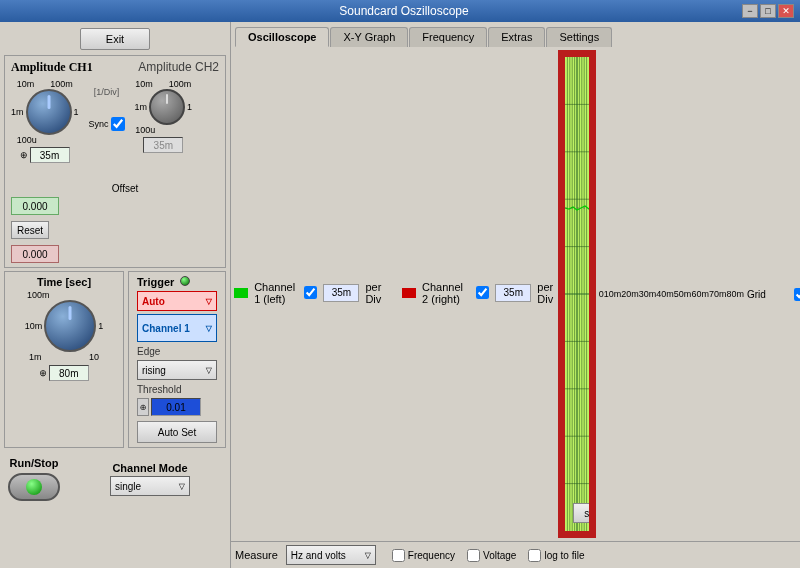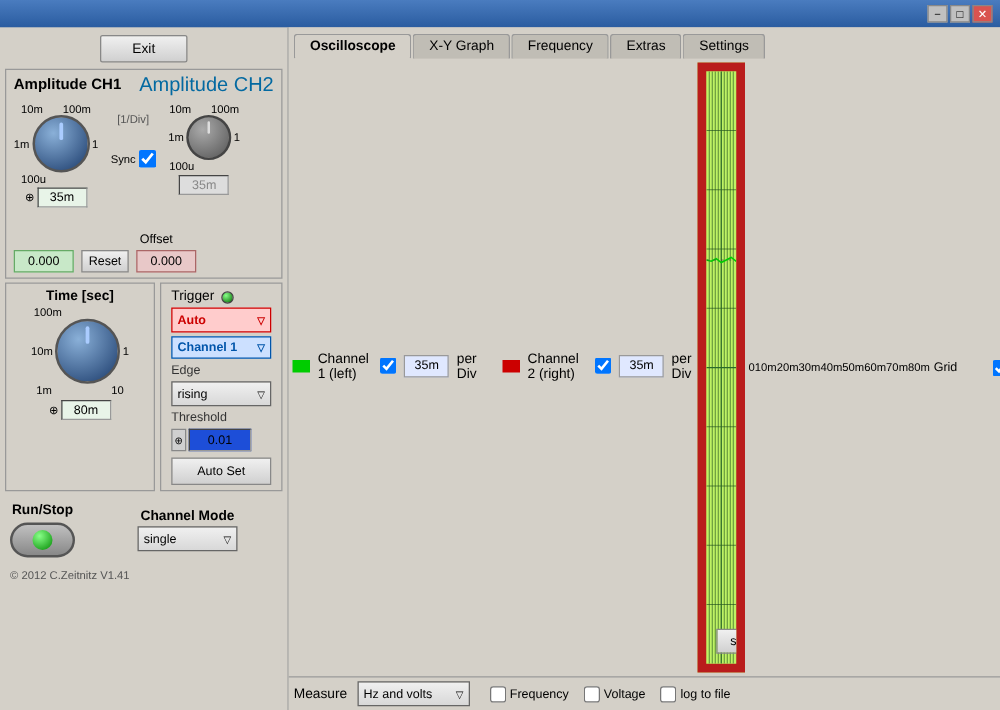--- a/index.html
+++ b/index.html
@@ -69,22 +69,22 @@
     .amplitude-section {
       border: 1px solid #999;
       background: #d4d0c8;
       padding: 4px 6px;
     }
     .amplitude-header {
       display: flex;
       justify-content: space-between;
       margin-bottom: 4px;
     }
-    .amplitude-title-ch1 { font-weight: bold; font-size: 12px; }
-    .amplitude-title-ch2 { color: #0369a1; font-size: 16px; }
+    .amplitude-title-ch1 { font-weight: bold; font-size: 12px; font-family: Liberation Serif, serif; }
+    .amplitude-title-ch2 { color: #404040; font-size: 12px; }
 
     .knob-row {
       display: flex;
       gap: 10px;
       align-items: flex-start;
     }
 
     .knob-container {
       display: flex;
       flex-direction: column;
@@ -146,23 +146,24 @@
       border: 1px inset #999;
       background: #ddd;
       font-size: 10px;
       text-align: center;
       color: #888;
     }
     .checkbox-sync { width: 14px; height: 14px; }
 
     .offset-row {
       display: flex;
-      align-items: center;
+      align-items: flex-start;
       gap: 6px;
       margin-top: 3px;
+      flex-direction: column;
     }
     .offset-label { font-size: 10px; margin-left: 20px; }
     .input-offset-green {
       width: 48px; height: 18px;
       border: 1px solid #6a6;
       background: #c8e8c8;
       font-size: 10px;
       text-align: center;
     }
     .input-offset-red {
@@ -208,23 +209,23 @@
       border: 1px solid #999;
       background: #d4d0c8;
       padding: 4px 8px;
       flex: 1;
       display: flex;
       flex-direction: column;
       gap: 3px;
     }
     .trigger-header {
       display: flex;
-      align-items: flex-end;
+      align-items: flex-start;
       gap: 6px;
-      font-weight: normal;
+      font-weight: bold;
       font-size: 11px;
     }
     .trigger-led {
       width: 10px; height: 10px;
       border-radius: 50%;
       background: radial-gradient(circle at 35% 30%, #88ff88, #006600);
       border: 1px solid #444;
     }
 
     .dropdown-btn {
@@ -241,21 +242,21 @@
       display: flex; align-items: center; justify-content: space-between;
       padding: 0 4px;
       border: 1px solid #cc0000;
       background: #ffcccc;
       cursor: pointer;
       font-size: 10px;
       color: #cc0000;
       font-weight: bold;
     }
     .dropdown-btn-blue {
-      width: 80px; height: 18px;
+      width: 80px; height: 28px;
       display: flex; align-items: center; justify-content: space-between;
       padding: 0 4px;
       border: 1px solid #0055aa;
       background: #cce0ff;
       cursor: pointer;
       font-size: 10px;
       color: #0055aa;
       font-weight: bold;
     }
     .dropdown-arrow { font-size: 8px; }
@@ -448,20 +449,21 @@
     .measure-checkbox-group {
       display: flex; align-items: center; gap: 3px;
     }
     .measure-label { font-size: 10px; }
   </style>
 </head>
 <body>
 
 <div class="title-bar">
   <div style="width:60px"></div>
+  <div class="title-bar-title">Soundcard Oszilloscope</div>
   <div class="title-bar-controls">
     <div class="title-btn">−</div>
     <div class="title-btn">□</div>
     <div class="title-btn close">✕</div>
   </div>
 </div>
 
 <div class="main-container">
 
   <div class="left-panel">
@@ -594,21 +596,20 @@
       </div>
       <div style="flex:1; display:flex; flex-direction:column; align-items:center; margin-left:10px;">
         <span class="channel-mode-label">Channel Mode</span>
         <div class="channel-mode-dropdown">
           <span>single</span>
           <span class="dropdown-arrow">▽</span>
         </div>
       </div>
     </div>
 
-    <div class="copyright">© 2012 C.Zeitnitz V1.41</div>
   </div>
 
   <div class="right-panel">
 
     <div class="tab-bar">
       <div class="tab active">Oscilloscope</div>
       <div class="tab">X-Y Graph</div>
       <div class="tab">Frequency</div>
       <div class="tab">Extras</div>
       <div class="tab">Settings</div>

